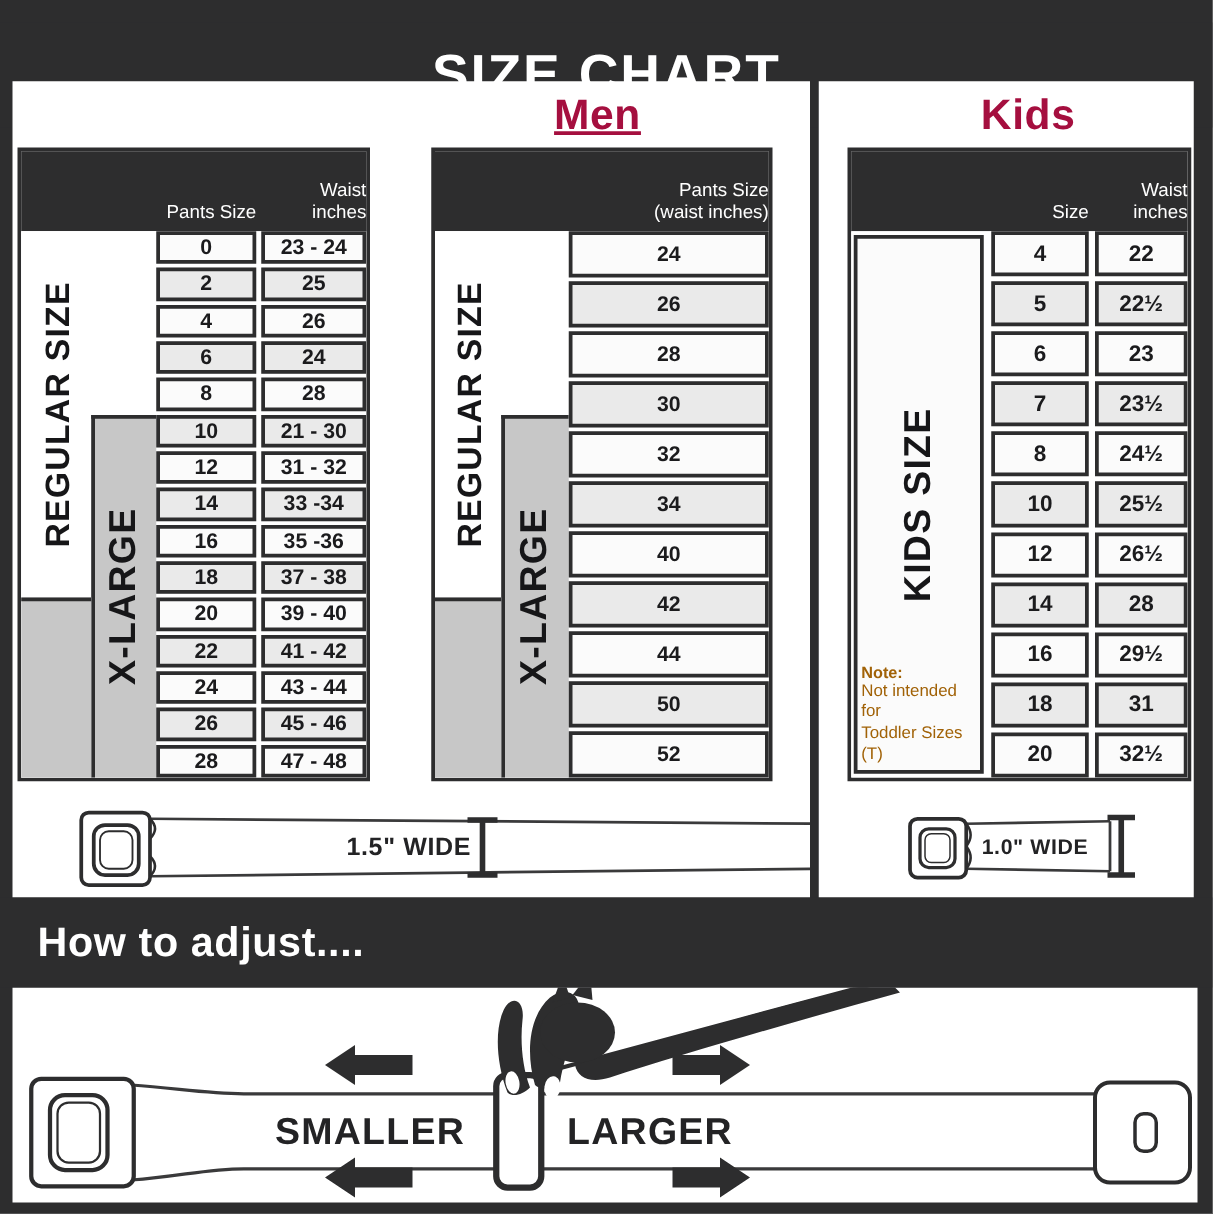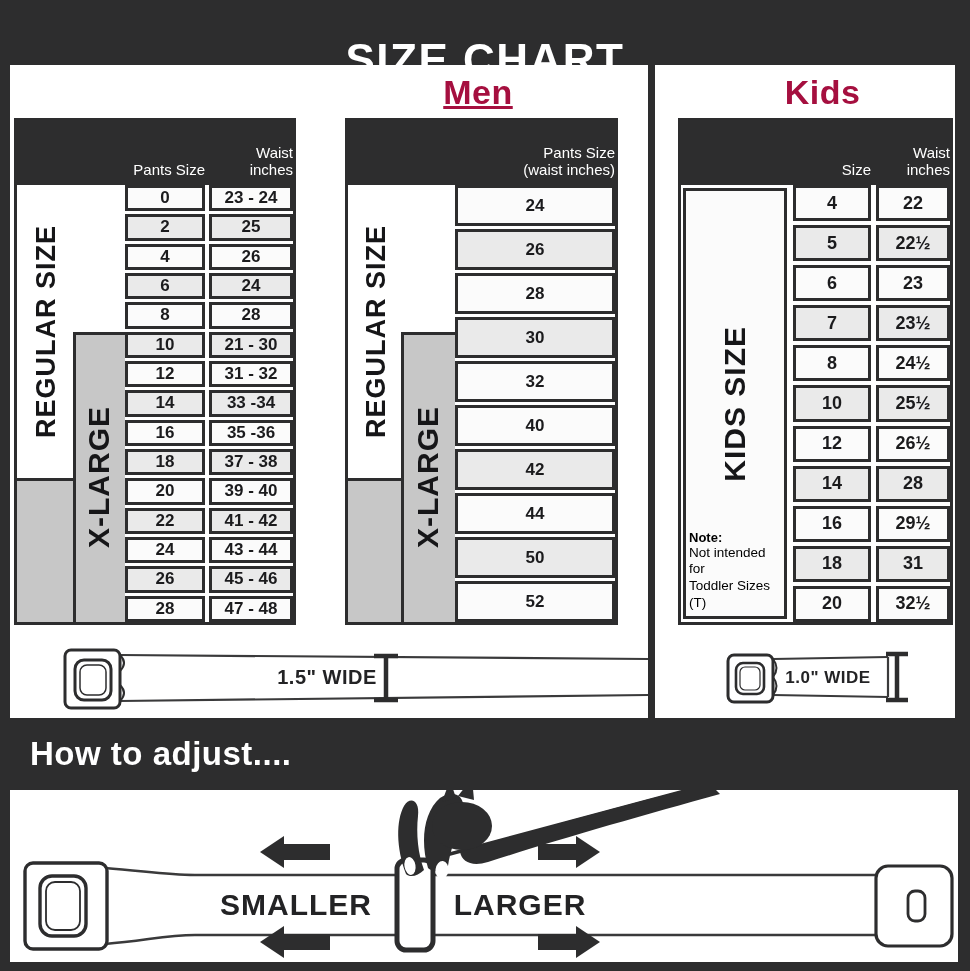--- a/index.html
+++ b/index.html
@@ -63,21 +63,21 @@
   .rows-men .cell{flex:1;}
   .rows-kids{left:112px;width:157px;gap:4px;}
   .rows-kids .trow{gap:5px;}
   .rows-kids .cell{font-size:18px;}
   .rows-kids .c1{width:78px;}
   .rows-kids .c2{flex:1;}
 
   
   .kids-sidebox{position:absolute;left:2px;top:3px;width:104px;height:431px;border:3px solid var(--dark);
                 background:var(--cellbg);box-sizing:border-box;}
-  .kids-note{position:absolute;left:3px;bottom:4px;color:#000000;}
+  .kids-note{position:absolute;left:3px;bottom:4px;color:#a16207;}
   .kids-note .nt{font-size:13px;font-weight:700;}
   .kids-note .nl{font-size:13.5px;line-height:1.25;}
 
   svg{position:absolute;overflow:hidden;}
   svg text{font-family:"Liberation Sans","DejaVu Sans",sans-serif;font-weight:700;fill:#232325;}
 </style>
 </head>
 <body>
 
 <div class="page">
@@ -205,20 +205,23 @@
             <div class="cell">26</div>
           </div>
           <div class="trow">
             <div class="cell">28</div>
           </div>
           <div class="trow alt">
             <div class="cell">30</div>
           </div>
           <div class="trow">
             <div class="cell">32</div>
+          </div>
+          <div class="trow alt">
+            <div class="cell">34</div>
           </div>
           <div class="trow">
             <div class="cell">40</div>
           </div>
           <div class="trow alt">
             <div class="cell">42</div>
           </div>
           <div class="trow">
             <div class="cell">44</div>
           </div>

